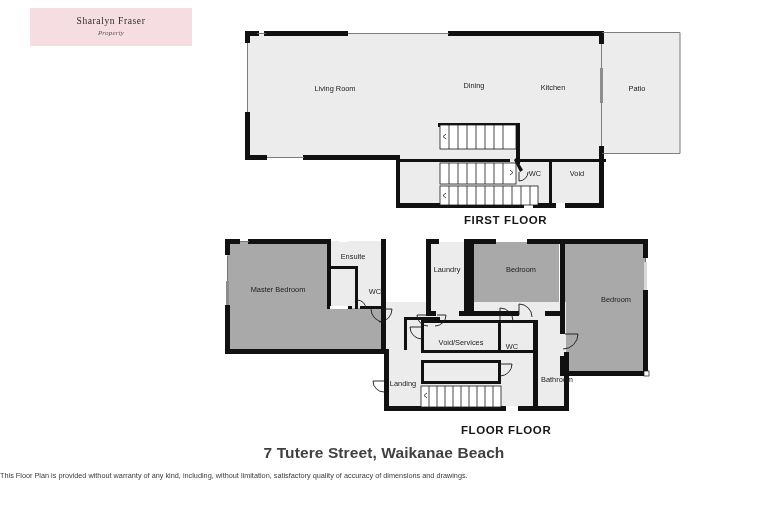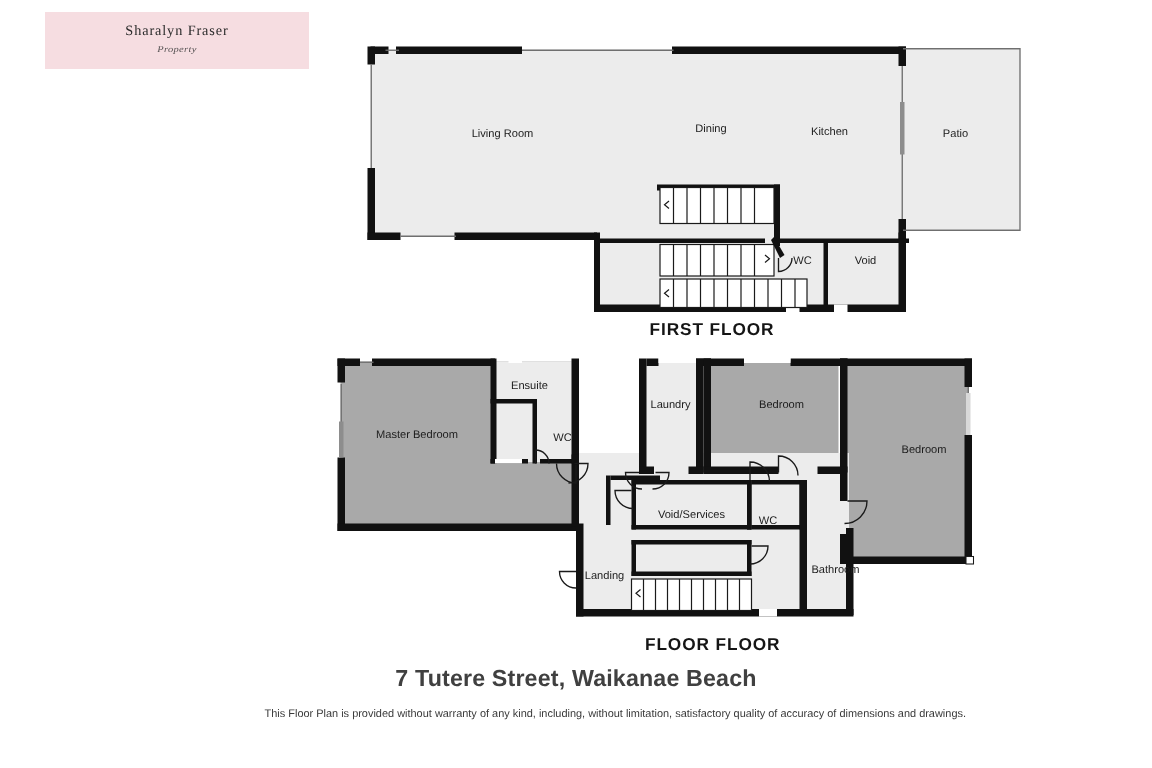--- a/index.html
+++ b/index.html
@@ -14,21 +14,21 @@
     overflow: hidden;
     font-family: "Liberation Sans", sans-serif;
     color: #1a1a1a;
   }
 
   
   #brand-logo {
     position: absolute;
     left: 30px;
     top: 8px;
-    width: 176px;
+    width: 162px;
     height: 38px;
     background: #f6dde1;
     display: flex;
     flex-direction: column;
     align-items: center;
     justify-content: center;
   }
   #brand-name {
     font-family: "Liberation Serif", serif;
     font-size: 9.5px;
@@ -57,20 +57,21 @@
   }
 
   
   .floor-caption {
     position: absolute;
     font-size: 11.5px;
     font-weight: bold;
     letter-spacing: 0.6px;
     color: #151515;
     white-space: nowrap;
+    margin-left: 31px;
   }
   #first-floor-caption { left: 433px; top: 214px; }
   #ground-floor-caption { left: 430px; top: 424px; }
 
   #address-title {
     position: absolute;
     left: 0;
     top: 444px;
     width: 768px;
     text-align: center;
@@ -78,21 +79,21 @@
     font-weight: bold;
     letter-spacing: 0.1px;
     color: #404040;
     white-space: nowrap;
   }
   #disclaimer {
     position: absolute;
     left: 0;
     top: 470px;
     width: 644px;
-    text-align: right;
+    text-align: left;
     font-size: 7.3px;
     line-height: 1.55;
     color: #3a3a3a;
   }
   #disclaimer span { display: block; }
 </style>
 </head>
 <body>
 
 <div id="brand-logo">

